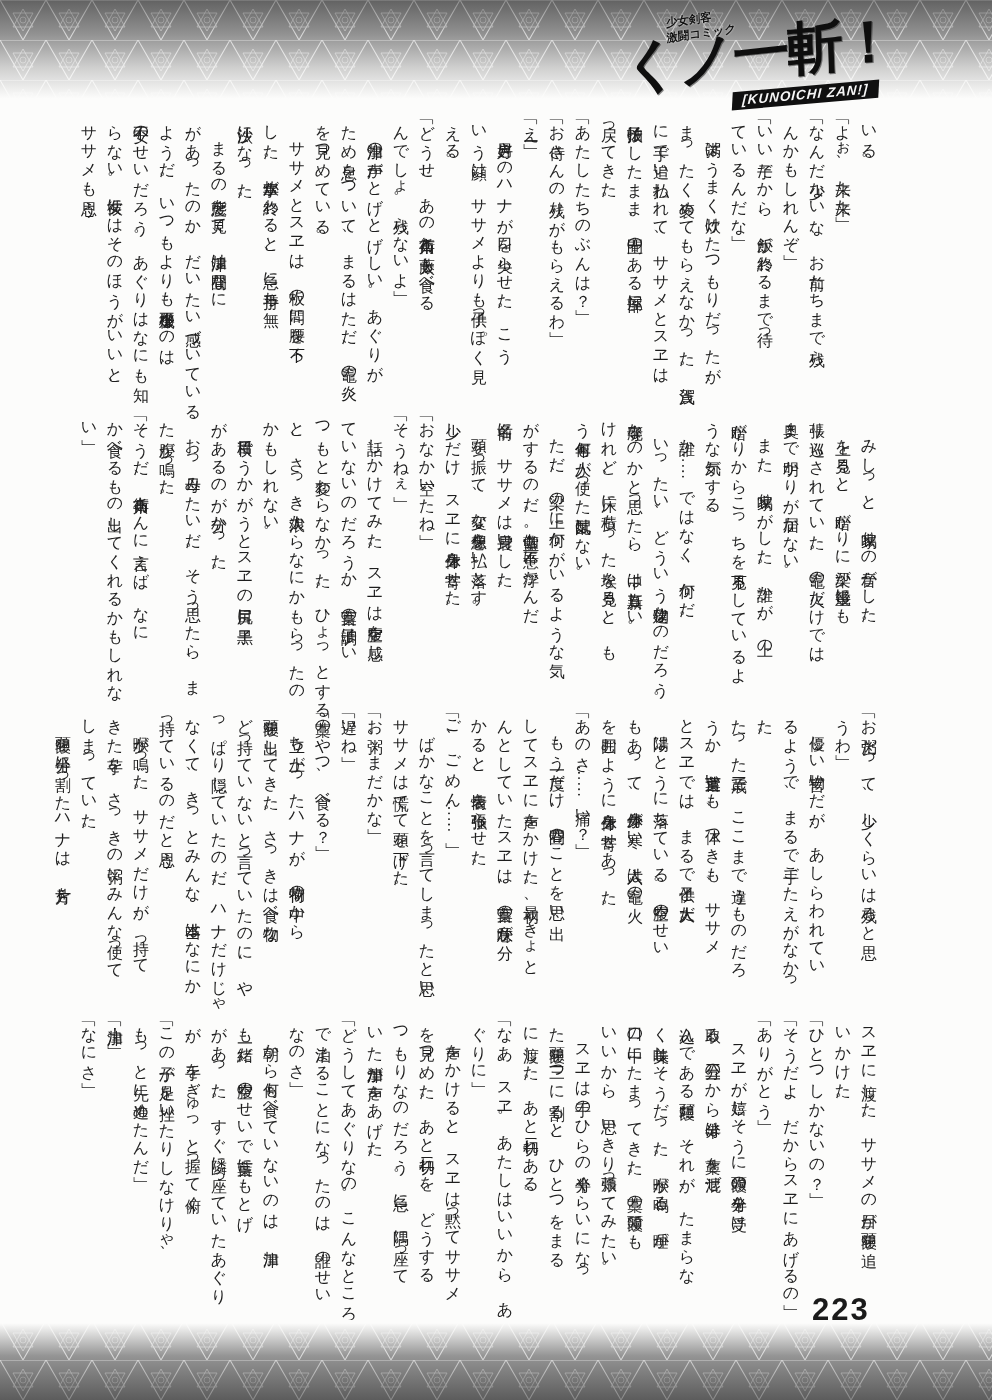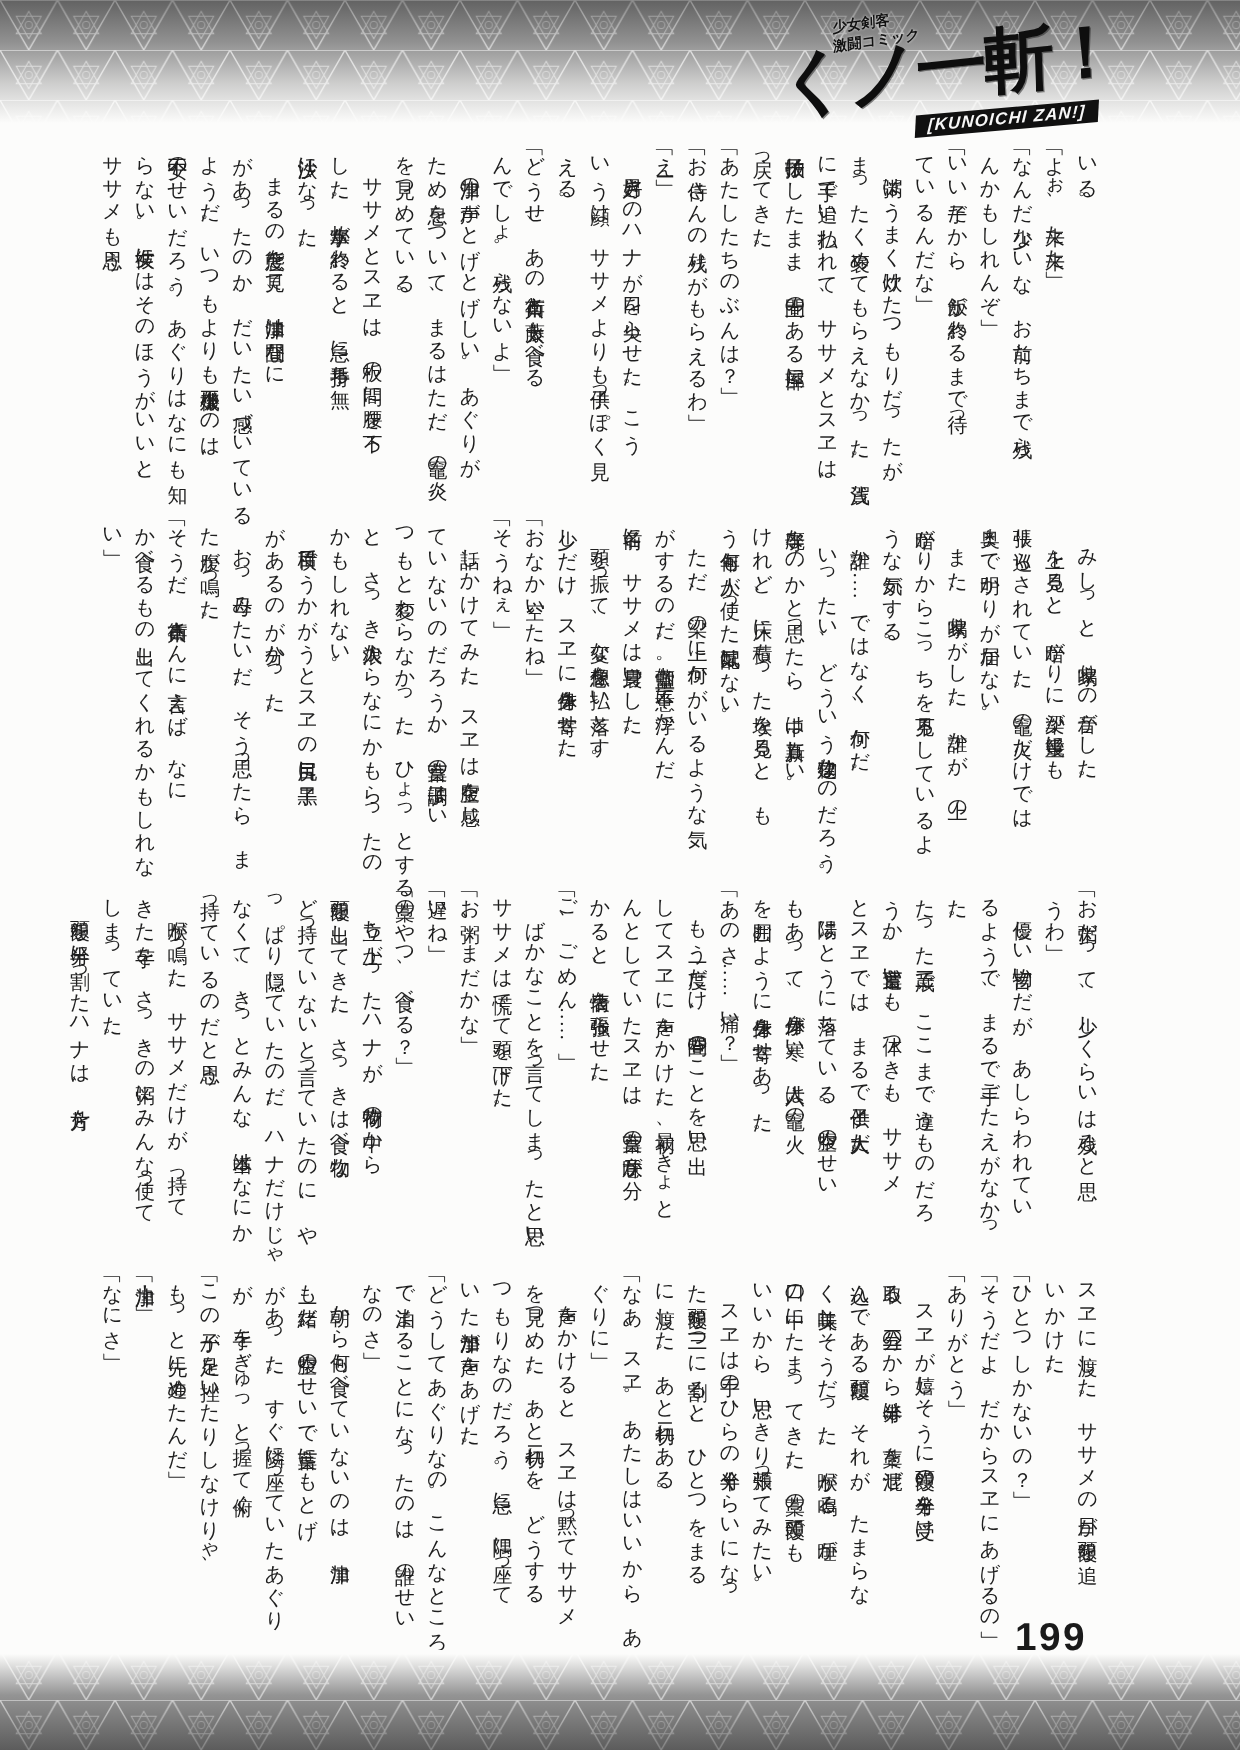--- a/index.html
+++ b/index.html
@@ -222,21 +222,21 @@
 なのさ」
 　朝から何も食べていないのは、加津
 も一緒だ。空腹のせいで言葉にもとげ
 があった。すぐ隣に座っていたあぐり
 が、手をぎゅっと握って俯く。
 「この子が足を挫いたりしなけりゃ、
 もっと先に進めたんだ」
 「加津！」
 「なにさ」</div>
 
-  <div class="page-number">199</div>
+  <div class="page-number">223</div>
 
   <div class="band band-bottom">
     <svg width="992" height="80" aria-hidden="true">
       <defs>
         <pattern id="girihBottom" width="46" height="40" patternUnits="userSpaceOnUse">
           <rect width="46" height="40" fill="#979797"></rect>
           <path d="M0,0 H46 M0,0 L23,40 M23,40 L46,0" stroke="#e4e4e4" stroke-width="1.1" fill="none"></path>
           <path d="M23,9 L13,27 L33,27 Z M23,31 L13,13 L33,13 Z" stroke="#d6d6d6" stroke-width="0.8" fill="none"></path>
           <circle cx="23" cy="20" r="3" stroke="#cfcfcf" stroke-width="0.7" fill="none"></circle>
         </pattern>

